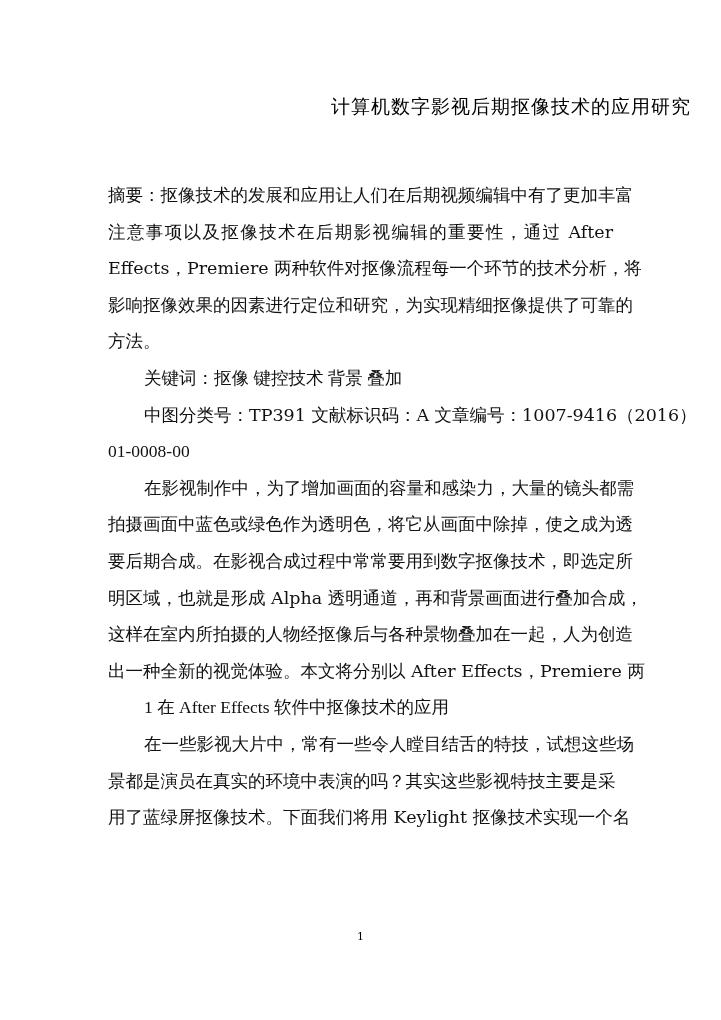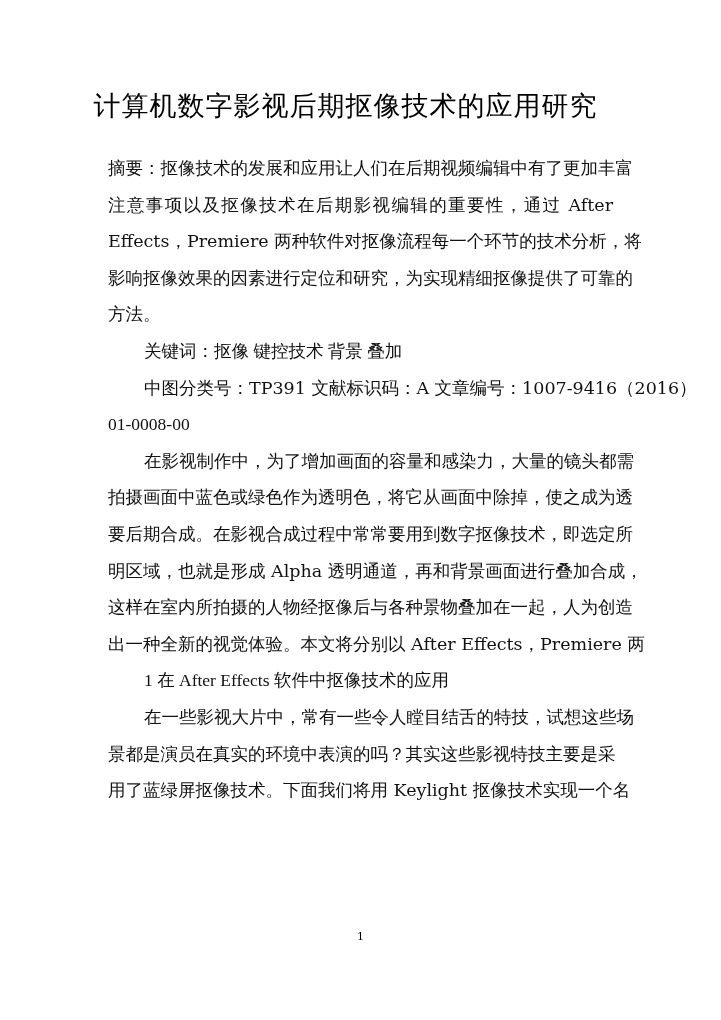--- a/index.html
+++ b/index.html
@@ -1,20 +1,20 @@
 <!DOCTYPE html>
 <html><head>
 <meta charset="utf-8">
 <style>
   html, body { margin: 0; padding: 0; background: #ffffff; }
   body { width: 721px; height: 1020px; position: relative; overflow: hidden;
          font-family: "DejaVu Serif", "Liberation Serif", serif; color: #111; }
-  .title { position: absolute; left: 0; width: 691px; top: 86px; text-align: center;
-           font-size: 27px; letter-spacing: 1px; line-height: 40px; color: #000; }
-  .body { position: absolute; left: 108px; top: 153px; width: 505px; }
+  .title { position: absolute; left: 0; width: 691px; top: 86px; text-align: right;
+           font-size: 19px; letter-spacing: 1px; line-height: 40px; color: #000; }
+  .body { position: absolute; left: 108px; top: 180px; width: 505px; }
   .line { height: 36.6px; line-height: 30px; font-size: 17.5px; white-space: nowrap;
           text-align: justify; text-align-last: justify; }
   .line.last { text-align-last: left; font-family: Liberation Serif, serif; }
   .line.indent { padding-left: 36px; }
   .pagenum { position: absolute; left: 0; width: 721px; top: 930px; text-align: center;
              font-size: 11px; color: #000; }
 </style>
 </head>
 <body>
 

